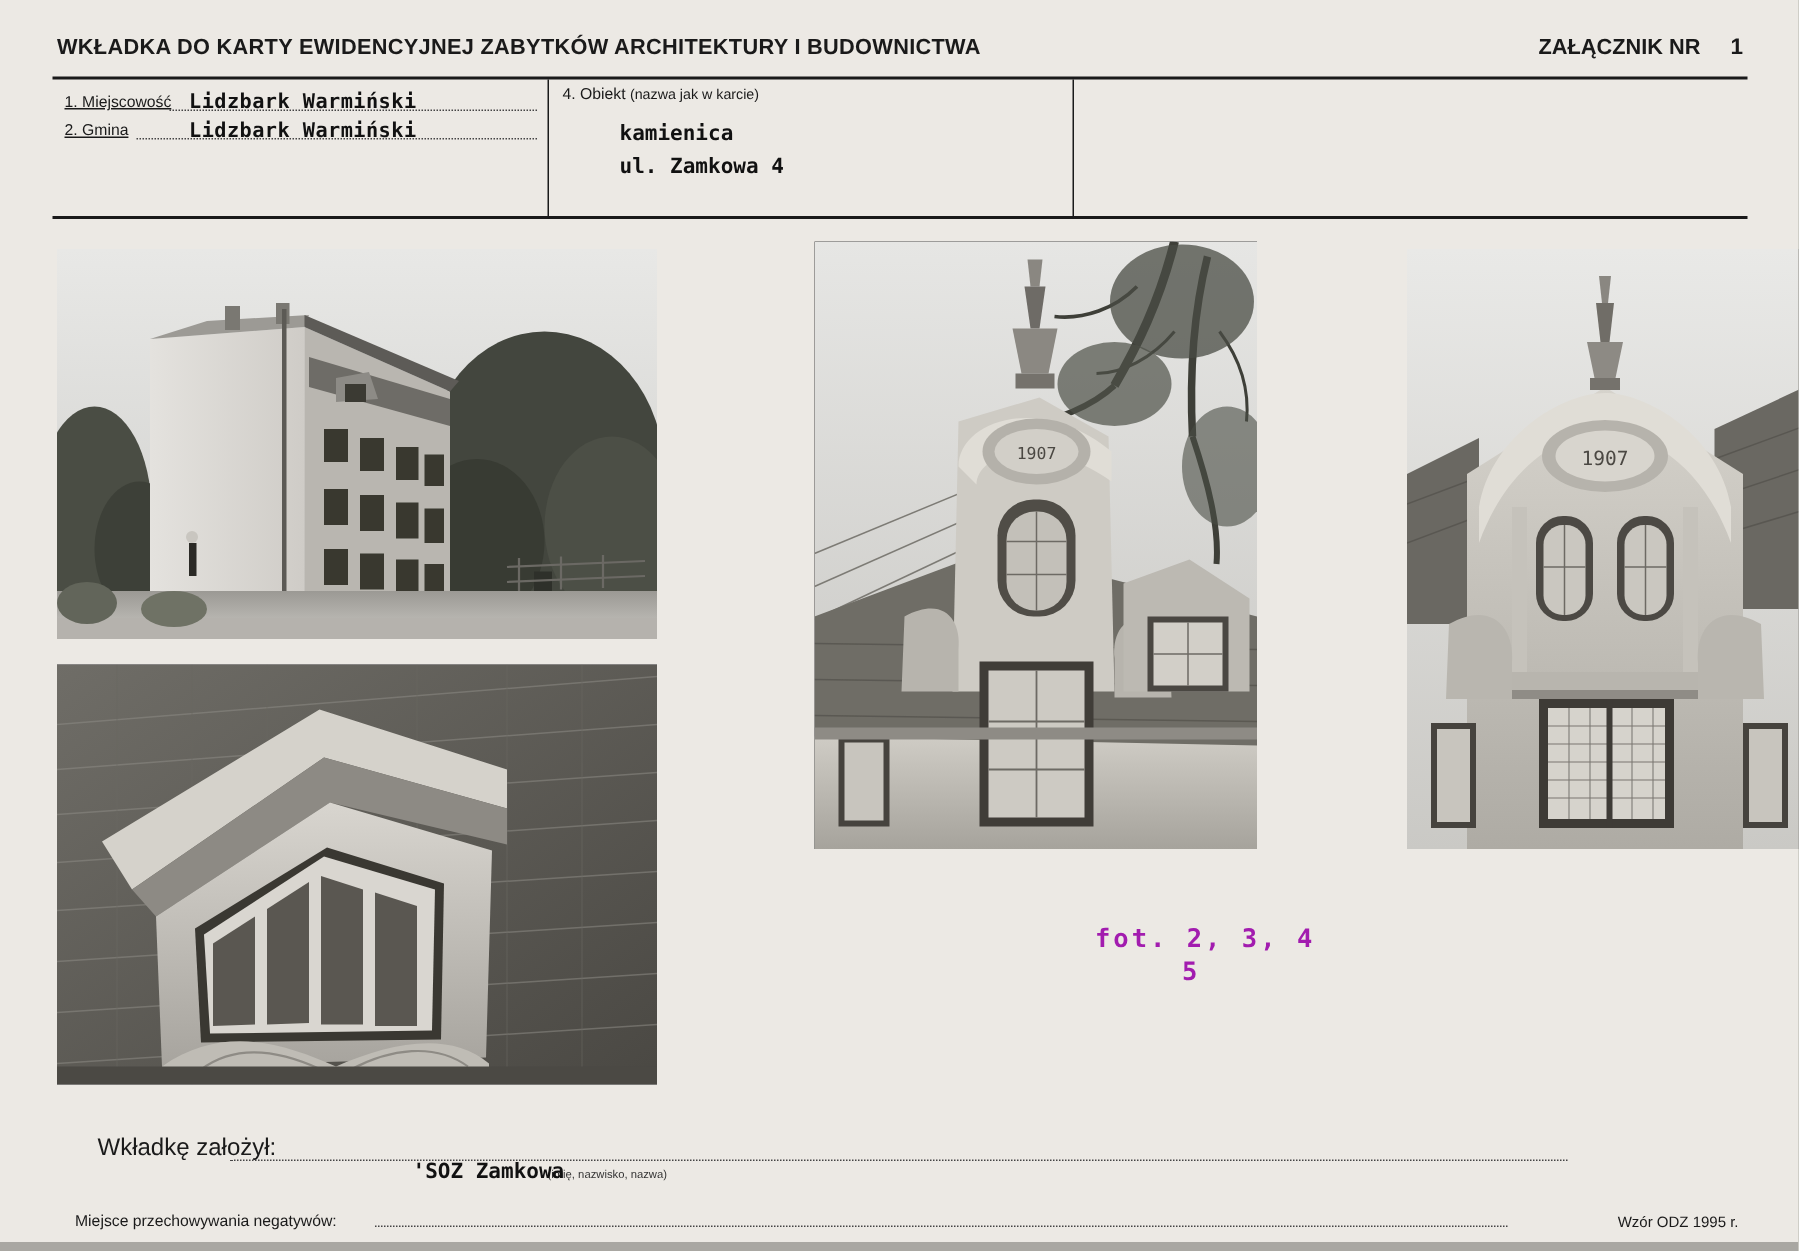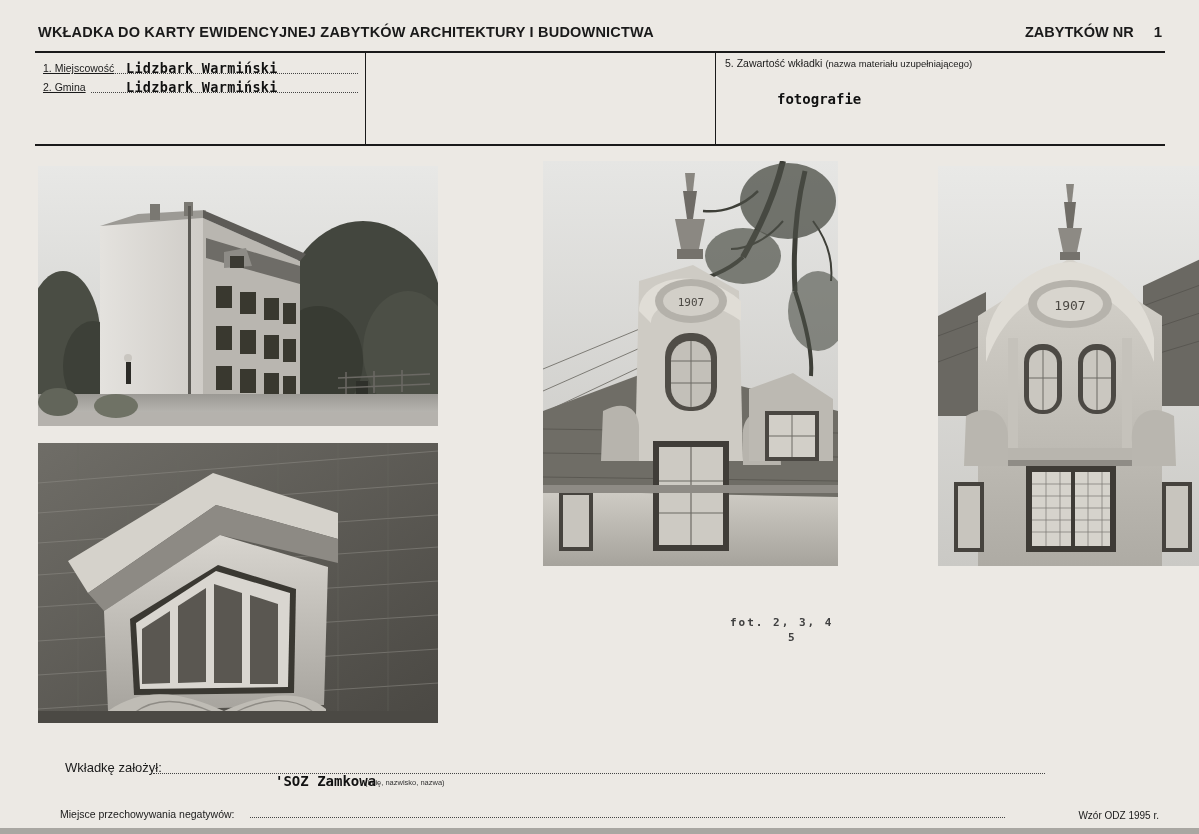--- a/index.html
+++ b/index.html
@@ -153,23 +153,23 @@
   .ph-inner {
     position: absolute;
     inset: 0;
   }
   
   .fot {
     position: absolute;
     left: 700px;
     top: 598px;
     font-family: "DejaVu Sans Mono", monospace;
-    font-size: 11px;
-    font-weight: bold;
-    color: #404040;
+    font-size: 17px;
+    font-weight: bold;
+    color: #a21caf;
     letter-spacing: 2px;
   }
   .fot .line2 {
     margin-left: 58px;
     display: block;
     margin-top: 2px;
   }
   
   .foot {
     position: absolute;
@@ -178,21 +178,21 @@
     width: 1130px;
   }
   .foot-row {
     position: relative;
     height: 26px;
   }
   .foot-lbl {
     position: absolute;
     left: 30px;
     bottom: 4px;
-    font-size: 13px;
+    font-size: 16px;
     color: #1a1a1a;
   }
   .foot-dots {
     position: absolute;
     left: 118px;
     right: 120px;
     bottom: 5px;
     border-bottom: 1.5px dotted #444;
   }
   .foot-hand {
@@ -220,21 +220,21 @@
     font-weight: bold;
     color: #111;
   }
   .foot-row2 {
     position: relative;
     height: 24px;
     margin-top: 20px;
   }
   .foot-lbl2 {
     position: absolute;
-    left: 13px;
+    left: 3px;
     bottom: 3px;
     font-size: 10.5px;
     color: #1a1a1a;
     padding-left: 12px;
   }
   .foot-dots2 {
     position: absolute;
     left: 215px;
     right: 160px;
     bottom: 5px;
@@ -259,21 +259,21 @@
 </style>
 </head>
 <body>
 
 <div class="page">
   <div class="sheet">
 
     <div class="hdr">
       <div class="hdr-title">WKŁADKA DO KARTY EWIDENCYJNEJ ZABYTKÓW ARCHITEKTURY I BUDOWNICTWA</div>
       <div class="hdr-right">
-        <span>ZABYTKÓW NR</span><span class="num">1</span>
+        <span>ZAŁĄCZNIK NR</span><span class="num">1</span>
       </div>
     </div>
     <div class="rule"></div>
 
     <div class="tbl">
       <div class="vline v1"></div>
       <div class="vline v2"></div>
 
       <div class="cell c1">
         <div class="row-wrap">
@@ -281,28 +281,31 @@
           <div class="lbl">1. Miejscowość</div>
           <div class="hand hand-val" style="left:80px;">Lidzbark Warmiński</div>
         </div>
         <div class="row-wrap">
           <div class="dotline" style="left:48px;"></div>
           <div class="lbl">2. Gmina</div>
           <div class="hand hand-val" style="left:80px;">Lidzbark Warmiński</div>
         </div>
       </div>
 
-
-      <div class="cell c3">
+      <div class="cell c2">
         <div class="lbl">
-          <span>5. Zawartość wkładki</span>
-          <span class="sub">(nazwa materiału uzupełniającego)</span>
+          <span>4. Obiekt</span>
+          <span class="sub">(nazwa jak w karcie)</span>
         </div>
-        <div class="cont-hand">fotografie</div>
+        <div class="obj-hand">
+          <div>kamienica</div>
+          <div>ul. Zamkowa 4</div>
+        </div>
       </div>
+
     </div>
 
     <div class="photo p1">
       <svg class="ph-inner" viewBox="0 0 400 260" preserveAspectRatio="none">
         <defs>
           <linearGradient id="sky1" x1="0" y1="0" x2="0" y2="1">
             <stop offset="0%" stop-color="#e8e8e6"></stop>
             <stop offset="100%" stop-color="#cfcfcc"></stop>
           </linearGradient>
           <linearGradient id="wallL" x1="0" y1="0" x2="1" y2="0">

